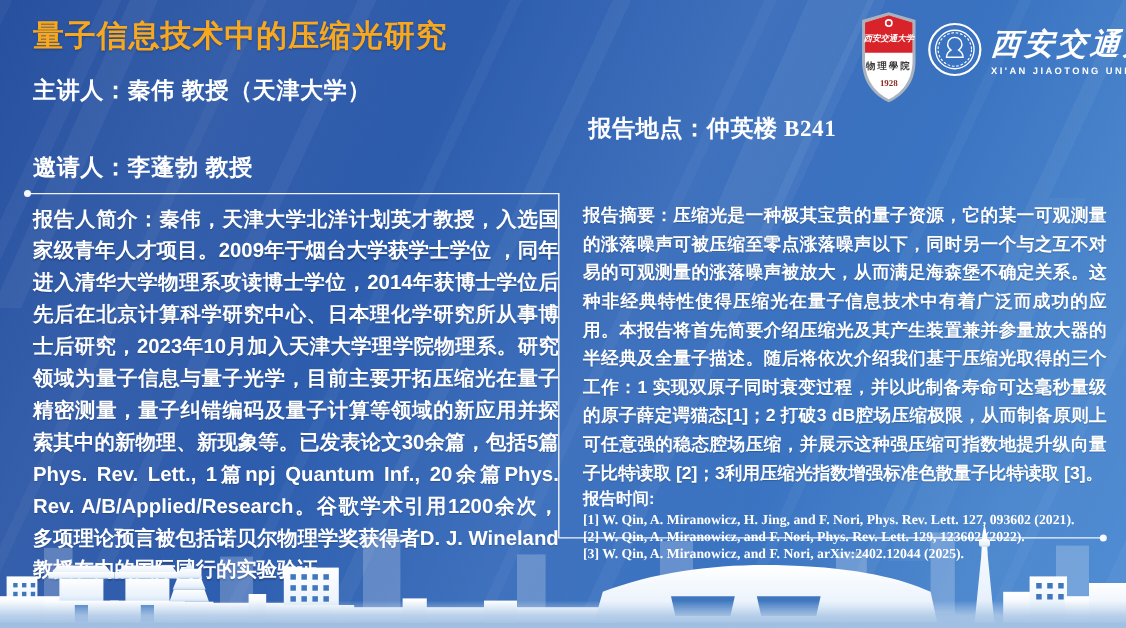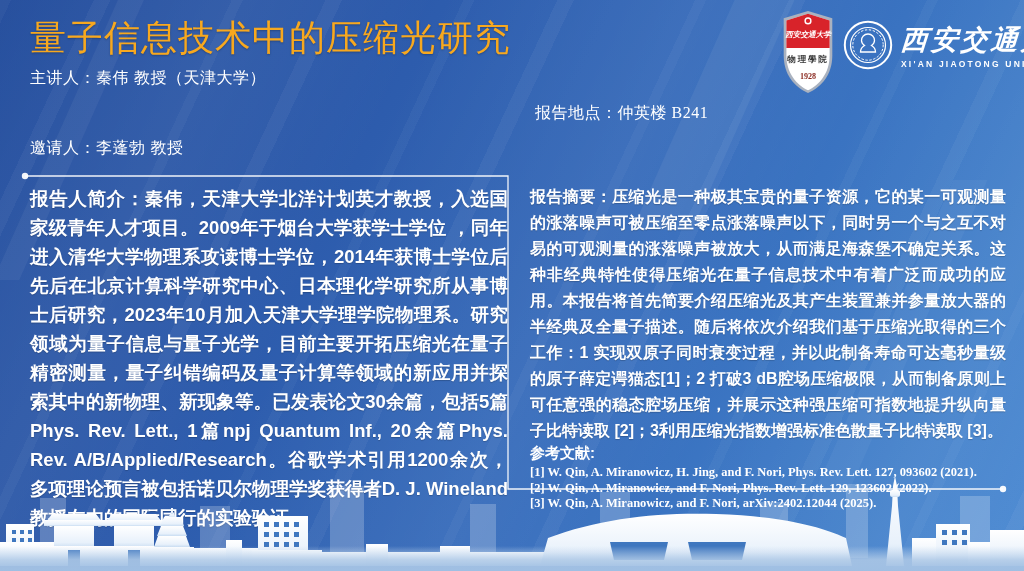--- a/index.html
+++ b/index.html
@@ -15,24 +15,24 @@
       linear-gradient(115deg,rgba(255,255,255,0) 0%,rgba(255,255,255,0.05) 18%,rgba(255,255,255,0) 34%,rgba(255,255,255,0.06) 55%,rgba(255,255,255,0) 70%,rgba(255,255,255,0.05) 88%,rgba(255,255,255,0) 100%),
       repeating-linear-gradient(115deg,rgba(255,255,255,0.035) 0 10px,rgba(255,255,255,0) 10px 85px,rgba(255,255,255,0.045) 85px 100px,rgba(255,255,255,0) 100px 210px);
   }
   .streak{position:absolute;background:rgba(255,255,255,0.05);transform:skewX(-24deg);pointer-events:none;}
   .s1{left:60px;top:-20px;width:26px;height:300px;}
   .s2{left:690px;top:-30px;width:60px;height:260px;background:rgba(255,255,255,0.06);}
   .s3{left:880px;top:180px;width:34px;height:330px;background:rgba(255,255,255,0.045);}
 
   .title{
     position:absolute;left:30px;top:14px;
-    font-size:36px;font-weight:normal;color:#F7A81F;letter-spacing:1px;
+    font-size:28px;font-weight:bold;color:#F7A81F;letter-spacing:1px;
     text-shadow:0 1px 2px rgba(0,0,0,0.25);
   }
-  .info{position:absolute;color:#ffffff;font-weight:normal;font-size:16px;letter-spacing:0.5px;white-space:nowrap;}
+  .info{position:absolute;color:#ffffff;font-weight:bold;font-size:21px;letter-spacing:0.5px;white-space:nowrap;}
   .i1{left:30px;top:68px;}
   .i2{left:30px;top:103px;}
   .i3{left:535px;top:103px;}
   .i4{left:30px;top:138px;text-align:center;}
   .num{font-family:"Liberation Serif","DejaVu Serif",serif;}
 
   .bio,.abstract{
     position:absolute;color:#ffffff;font-weight:bold;text-align:justify;
     text-shadow:0 1px 1px rgba(0,0,0,0.2);
   }
@@ -82,21 +82,21 @@
     <polyline points="25,176 508,176 508,489 1003,489" fill="none" stroke="rgba(255,255,255,0.92)" stroke-width="1.3"></polyline>
     <circle cx="25" cy="176" r="3.2" fill="rgba(255,255,255,0.95)"></circle>
     <circle cx="1003" cy="489" r="3.2" fill="rgba(255,255,255,0.95)"></circle>
   </svg>
 
   <div class="bio">报告人简介：秦伟，天津大学北洋计划英才教授，入选国家级青年人才项目。2009年于烟台大学获学士学位 ，同年进入清华大学物理系攻读博士学位，2014年获博士学位后先后在北京计算科学研究中心、日本理化学研究所从事博士后研究，2023年10月加入天津大学理学院物理系。研究领域为量子信息与量子光学，目前主要开拓压缩光在量子精密测量，量子纠错编码及量子计算等领域的新应用并探索其中的新物理、新现象等。已发表论文30余篇，包括5篇Phys. Rev. Lett., 1篇npj Quantum Inf., 20余篇Phys. Rev. A/B/Applied/Research。谷歌学术引用1200余次，多项理论预言被包括诺贝尔物理学奖获得者D. J. Wineland教授在内的国际同行的实验验证。</div>
 
   <div class="abstract">报告摘要：压缩光是一种极其宝贵的量子资源，它的某一可观测量的涨落噪声可被压缩至零点涨落噪声以下，同时另一个与之互不对易的可观测量的涨落噪声被放大，从而满足海森堡不确定关系。这种非经典特性使得压缩光在量子信息技术中有着广泛而成功的应用。本报告将首先简要介绍压缩光及其产生装置兼并参量放大器的半经典及全量子描述。随后将依次介绍我们基于压缩光取得的三个工作：1 实现双原子同时衰变过程，并以此制备寿命可达毫秒量级的原子薛定谔猫态[1]；2 打破3 dB腔场压缩极限，从而制备原则上可任意强的稳态腔场压缩，并展示这种强压缩可指数地提升纵向量子比特读取 [2]；3利用压缩光指数增强标准色散量子比特读取 [3]。</div>
 
   <div class="refs">
-    <div class="refs-heading">参考文献:</div>
+    <div class="refs-heading">报告时间:</div>
     <div class="ref-item">[1] W. Qin, A. Miranowicz, H. Jing, and F. Nori, Phys. Rev. Lett. 127, 093602 (2021).</div>
     <div class="ref-item">[2] W. Qin, A. Miranowicz, and F. Nori, Phys. Rev. Lett. 129, 123602 (2022).</div>
     <div class="ref-item">[3] W. Qin, A. Miranowicz, and F. Nori, arXiv:2402.12044 (2025).</div>
   </div>
 
   <svg class="badge" width="54" height="84" viewBox="0 0 60 93">
     <path d="M30 1 L57 9 V50 C57 72 45 85 30 92 C15 85 3 72 3 50 V9 Z" fill="#aab2bf"></path>
     <path d="M30 4 L54 11.5 V50 C54 70 43 82.5 30 89 C17 82.5 6 70 6 50 V11.5 Z" fill="#ffffff"></path>
     <path d="M30 4 L54 11.5 V42 H6 V11.5 Z" fill="#d8232a"></path>
     <circle cx="30" cy="12" r="4" fill="#ffffff"></circle>

